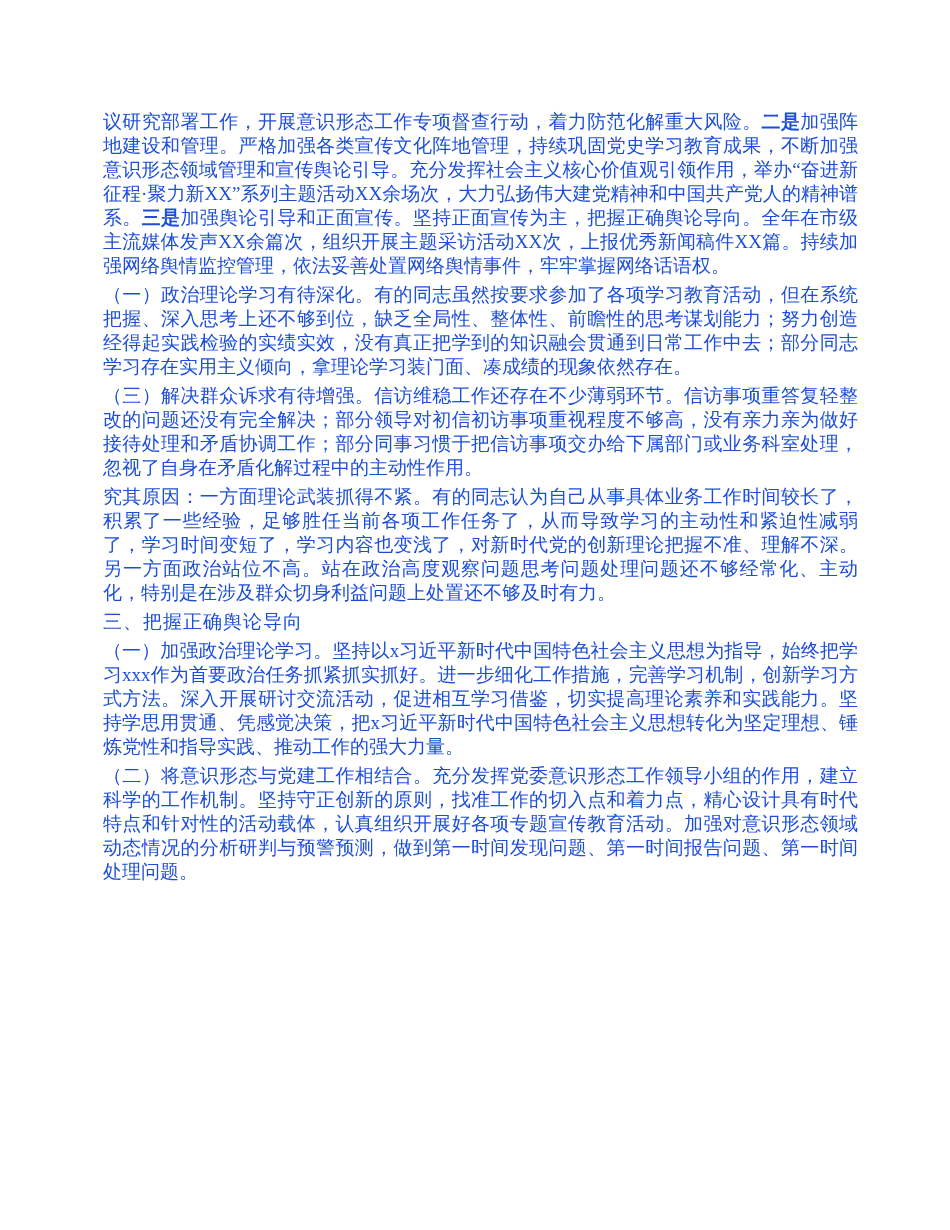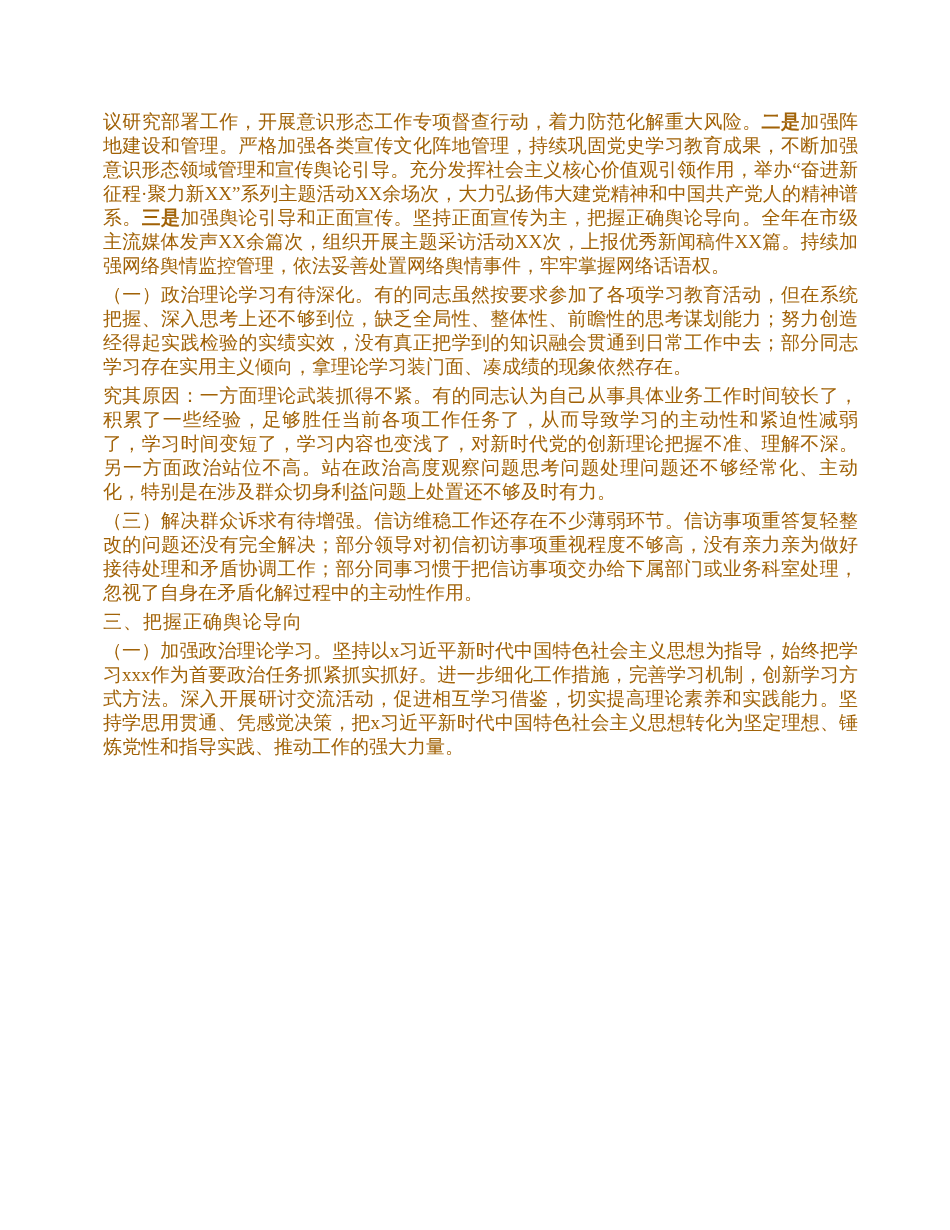--- a/index.html
+++ b/index.html
@@ -15,21 +15,21 @@
     overflow: hidden;
   }
   .doc {
     position: absolute;
     left: 103px;
     top: 110px;
     width: 755px;
     font-family: "Liberation Serif", "DejaVu Serif", serif;
     font-size: 19px;
     line-height: 24px;
-    color: #a16207;
+    color: #1d4ed8;
     text-align: justify;
     text-justify: inter-ideograph;
   }
   .para {
     margin: 0 0 5px 0;
   }
   .heading {
     margin: 0 0 5px 0;
     font-size: 19px;
     font-weight: normal;
@@ -45,24 +45,25 @@
 
 <div class="page">
   <div class="doc">
 
     <p class="para"><span>议研究部署工作，开展意识形态工作专项督查行动，着力防范化解重大风险。</span><b>二是</b><span>加强阵地建设和管理。严格加强各类宣传文化阵地管理，持续巩固党史学习教育成果，不断加强意识形态领域管理和宣传舆论引导。充分发挥社会主义核心价值观引领作用，举办“奋进新征程·聚力新XX”系列主题活动XX余场次，大力弘扬伟大建党精神和中国共产党人的精神谱系。</span><b>三是</b><span>加强舆论引导和正面宣传。坚持正面宣传为主，把握正确舆论导向。全年在市级主流媒体发声XX余篇次，组织开展主题采访活动XX次，上报优秀新闻稿件XX篇。持续加强网络舆情监控管理，依法妥善处置网络舆情事件，牢牢掌握网络话语权。</span></p>
 
 
     <p class="para">（一）政治理论学习有待深化。有的同志虽然按要求参加了各项学习教育活动，但在系统把握、深入思考上还不够到位，缺乏全局性、整体性、前瞻性的思考谋划能力；努力创造经得起实践检验的实绩实效，没有真正把学到的知识融会贯通到日常工作中去；部分同志学习存在实用主义倾向，拿理论学习装门面、凑成绩的现象依然存在。</p>
 
 
+    <p class="para">（三）解决群众诉求有待增强。信访维稳工作还存在不少薄弱环节。信访事项重答复轻整改的问题还没有完全解决；部分领导对初信初访事项重视程度不够高，没有亲力亲为做好接待处理和矛盾协调工作；部分同事习惯于把信访事项交办给下属部门或业务科室处理，忽视了自身在矛盾化解过程中的主动性作用。</p>
+
     <p class="para">究其原因：一方面理论武装抓得不紧。有的同志认为自己从事具体业务工作时间较长了，积累了一些经验，足够胜任当前各项工作任务了，从而导致学习的主动性和紧迫性减弱了，学习时间变短了，学习内容也变浅了，对新时代党的创新理论把握不准、理解不深。另一方面政治站位不高。站在政治高度观察问题思考问题处理问题还不够经常化、主动化，特别是在涉及群众切身利益问题上处置还不够及时有力。</p>
-
-    <p class="para">（三）解决群众诉求有待增强。信访维稳工作还存在不少薄弱环节。信访事项重答复轻整改的问题还没有完全解决；部分领导对初信初访事项重视程度不够高，没有亲力亲为做好接待处理和矛盾协调工作；部分同事习惯于把信访事项交办给下属部门或业务科室处理，忽视了自身在矛盾化解过程中的主动性作用。</p>
 
     <p class="heading">三、把握正确舆论导向</p>
 
     <p class="para">（一）加强政治理论学习。坚持以x习近平新时代中国特色社会主义思想为指导，始终把学习xxx作为首要政治任务抓紧抓实抓好。进一步细化工作措施，完善学习机制，创新学习方式方法。深入开展研讨交流活动，促进相互学习借鉴，切实提高理论素养和实践能力。坚持学思用贯通、凭感觉决策，把x习近平新时代中国特色社会主义思想转化为坚定理想、锤炼党性和指导实践、推动工作的强大力量。</p>
 
+    <p class="para">（二）将意识形态与党建工作相结合。充分发挥党委意识形态工作领导小组的作用，建立科学的工作机制。坚持守正创新的原则，找准工作的切入点和着力点，精心设计具有时代特点和针对性的活动载体，认真组织开展好各项专题宣传教育活动。加强对意识形态领域动态情况的分析研判与预警预测，做到第一时间发现问题、第一时间报告问题、第一时间处理问题。</p>
 
 
   </div>
 </div>
 
 </body></html>

